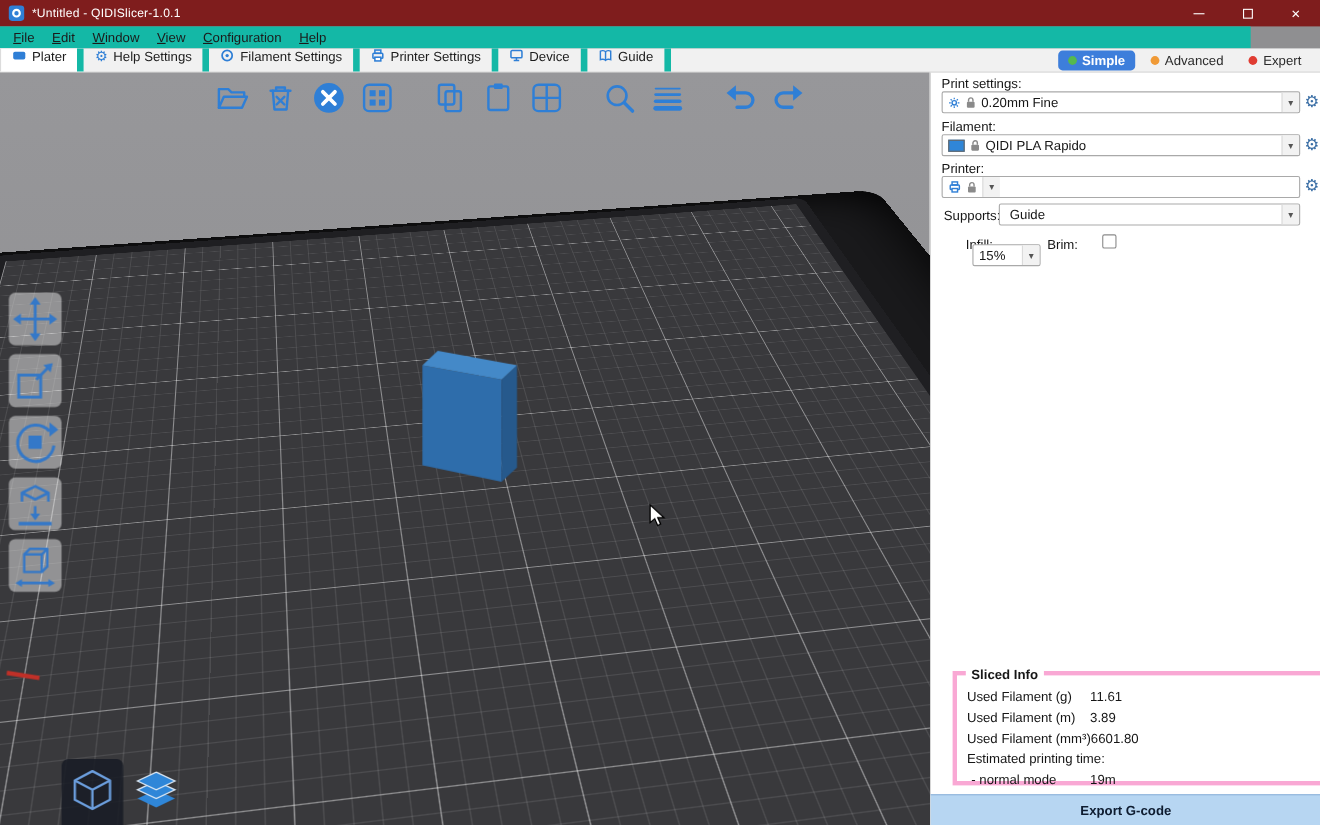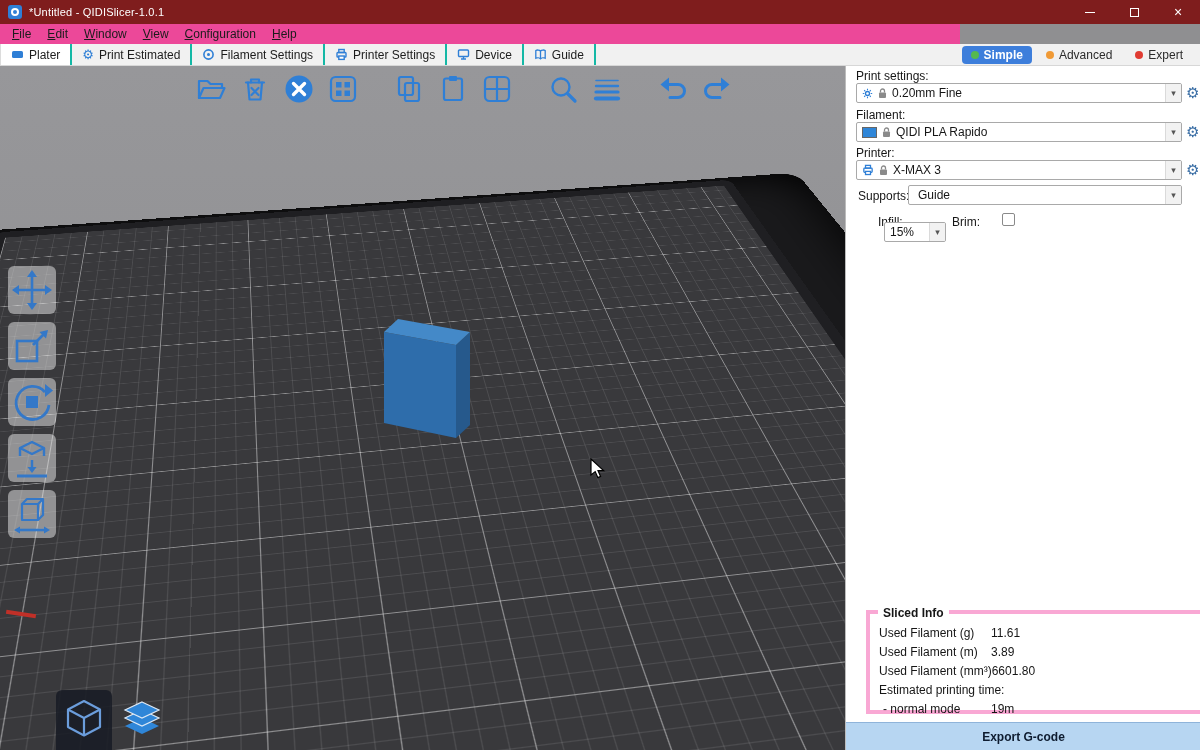--- a/index.html
+++ b/index.html
@@ -11,27 +11,27 @@
   .titlebar { position:absolute; left:0; top:0; width:1200px; height:24px; background:#7f1d1d; display:flex; align-items:center; color:#fff; }
   .app-icon { width:14px; height:14px; margin:0 7px 0 8px; border-radius:3px; background:#2f7fd6; position:relative; flex:0 0 auto; }
   .app-icon::after { content:""; position:absolute; inset:3px; border:2px solid #fff; border-radius:50%; }
   .titlebar-title { font-size:11px; letter-spacing:.2px; }
   .win-controls { margin-left:auto; display:flex; height:100%; }
   .win-btn { width:44px; height:100%; display:flex; align-items:center; justify-content:center; color:#fff; font-size:14px; }
   .min-glyph { width:10px; height:1px; background:#fff; }
   .max-glyph { width:9px; height:9px; border:1px solid #fff; }
 
   
-  .menubar { position:absolute; left:0; top:24px; width:960px; height:20px; background:#ec4899; display:flex; align-items:center; padding-left:4px; }
+  .menubar { position:absolute; left:0; top:24px; width:1137px; height:20px; background:#14b8a6; display:flex; align-items:center; padding-left:4px; }
   .menu-item { display:inline-block; font-size:12px; color:#1b1b1b; padding:2px 8px; }
   .menu-item::first-letter { text-decoration:underline; }
 
   
   .tabbar { position:absolute; left:0; top:44px; width:1200px; height:22px; background:#f1f1f1; border-bottom:1px solid #d7d7d7; display:flex; align-items:stretch; }
-  .tab { display:flex; align-items:center; gap:5px; padding:0 10px; font-size:12px; color:#1c1c1c; border-right:2px solid #14b8a6; }
+  .tab { display:flex; align-items:flex-start; gap:5px; padding:0 10px; font-size:12px; color:#1c1c1c; border-right:6px solid #14b8a6; }
   .tab.active { background:#ffffff; border-left:1px solid #dcdcdc; }
   .tab svg, .tab .tab-glyph { flex:0 0 auto; }
   .tab-glyph { color:#2f7fd6; font-size:13px; line-height:1; }
   .modes { margin-left:auto; display:flex; align-items:center; gap:5px; padding-right:8px; }
   .mode { display:flex; align-items:center; gap:5px; font-size:12px; color:#2b2b2b; padding:2px 9px; border-radius:4px; }
   .mode.active { background:#3d7edb; color:#fff; font-weight:bold; }
   .mode-dot { width:8px; height:8px; border-radius:50%; background:#999; }
 
   
   .viewport { position:absolute; left:0; top:66px; width:845px; height:684px; background:linear-gradient(#97979a,#8a8a8c); overflow:hidden; }
@@ -115,21 +115,21 @@
 
   <div class="tabbar">
     <div class="tab active">
       <svg width="13" height="13" viewBox="0 0 13 13">
           <rect x="1" y="3" width="11" height="7" rx="1.6" fill="#2f7fd6"></rect>
         </svg>
       <span>Plater</span>
     </div>
     <div class="tab">
       <span class="tab-glyph">⚙</span>
-      <span>Print Estimated</span>
+      <span>Help Settings</span>
     </div>
     <div class="tab">
       <svg width="13" height="13" viewBox="0 0 13 13">
           <circle cx="6.5" cy="6.5" r="4.6" fill="none" stroke="#2f7fd6" stroke-width="1.6"></circle>
           <circle cx="6.5" cy="6.5" r="1.5" fill="#2f7fd6"></circle>
         </svg>
       <span>Filament Settings</span>
     </div>
     <div class="tab">
       <svg width="13" height="13" viewBox="0 0 13 13">
@@ -362,21 +362,20 @@
     <div class="rp-abs combo" style="left:10px; top:94px; width:326px;">
       <svg width="12" height="12" viewBox="0 0 13 13">
           <rect x="2" y="4.5" width="9" height="4.5" rx="0.8" fill="none" stroke="#2f7fd6" stroke-width="1.4"></rect>
           <rect x="3.8" y="1.5" width="5.4" height="3" fill="none" stroke="#2f7fd6" stroke-width="1.4"></rect>
           <rect x="3.8" y="8" width="5.4" height="3.4" fill="#fff" stroke="#2f7fd6" stroke-width="1.4"></rect>
         </svg>
       <svg width="9" height="11" viewBox="0 0 9 11">
           <rect x="1" y="4.5" width="7" height="5.5" rx="1" fill="#8a8a8a"></rect>
           <path d="M2.5 4.5 V3 a2 2 0 0 1 4 0 V4.5" fill="none" stroke="#8a8a8a" stroke-width="1.3"></path>
         </svg>
-      <span class="combo-text">X-MAX 3</span>
       <span class="combo-arrow">▾</span>
     </div>
     <div class="rp-abs gear-btn" style="left:340px; top:96px;">⚙</div>
 
     <div class="rp-abs rp-label" style="left:12px; top:123px;">Supports:</div>
     <div class="rp-abs combo" style="left:62px; top:119px; width:274px;">
       <span class="combo-text" style="padding-left:4px;">Guide</span>
       <span class="combo-arrow">▾</span>
     </div>
 

